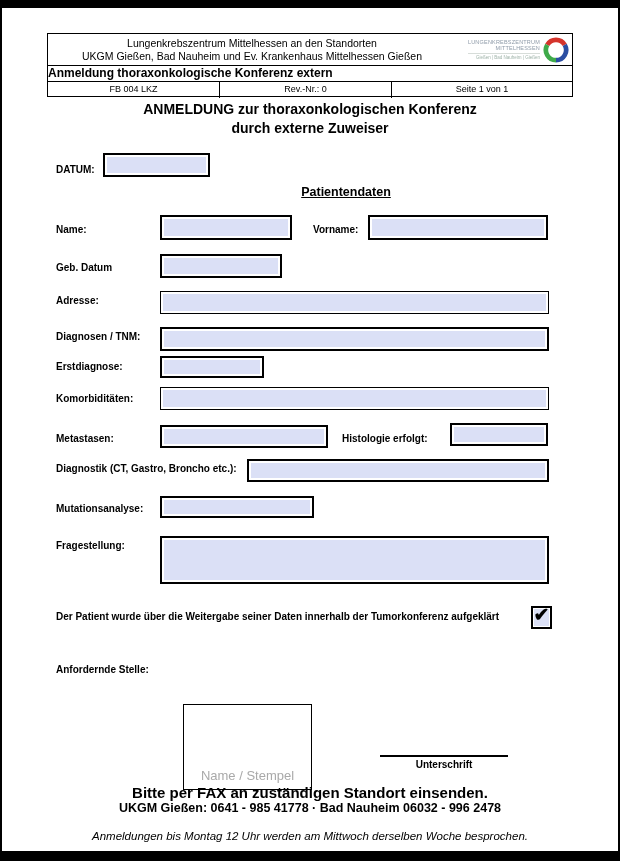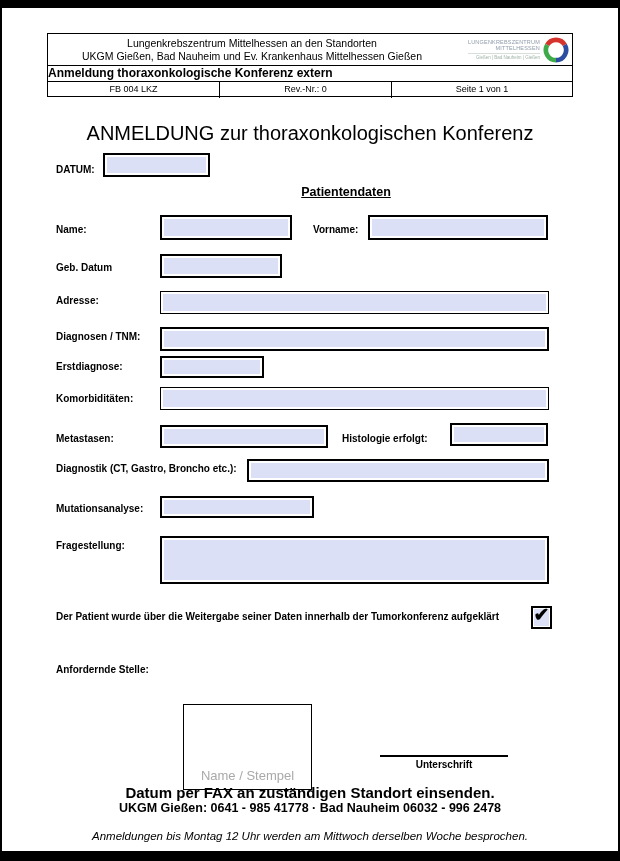--- a/index.html
+++ b/index.html
@@ -21,21 +21,21 @@
            gap:3px; padding-right:3px; box-sizing:border-box; }
   .hlogo-text { text-align:right; }
   .hlogo-name { font-size:5.5px; line-height:6px; color:#8e9aa8; letter-spacing:.2px; }
   .hlogo-loc { font-size:4.5px; line-height:6px; color:#9fb3a9; border-top:1px solid #d7ddd9; margin-top:2px; padding-top:1px; }
   .hrow2 { border-top:1px solid #000; height:15px; line-height:15px;
            text-align:left; font-weight:bold; font-size:12px; }
   .hrow3 { border-top:1px solid #000; height:16px; display:flex; font-size:9px; line-height:15px; text-align:center; }
   .hcell { box-sizing:border-box; }
   .hcell + .hcell { border-left:1px solid #000; }
 
-  .doc-title { top:124px; font-size:20px; font-weight:normal; line-height:19px; }
+  .doc-title { top:100px; font-size:14px; font-weight:bold; line-height:19px; }
   .section-heading { top:185px; font-size:12.5px; font-weight:bold; text-decoration:underline;margin-left:36px; }
 
   .field {
     position:absolute; box-sizing:border-box;
     background:#dbe0f6; border:2px solid #000;
     box-shadow: inset 0 0 0 2px #fff;
     padding:0 6px; font:12px "Liberation Sans", sans-serif; color:#000;
     border-radius:0; outline:none;
   }
   .field.thin { border-width:1px; }
@@ -98,20 +98,21 @@
     <div class="hrow2">Anmeldung thoraxonkologische Konferenz extern</div>
     <div class="hrow3">
       <div class="hcell" style="width:171px;">FB 004 LKZ</div>
       <div class="hcell" style="width:172px;">Rev.-Nr.: 0</div>
       <div class="hcell" style="flex:1;">Seite 1 von 1</div>
     </div>
   </div>
 
   <div class="center doc-title">
     <div>ANMELDUNG zur thoraxonkologischen Konferenz</div>
+    <div>durch externe Zuweiser</div>
   </div>
 
   <div class="lbl" style="left:56px;top:164px;">DATUM:</div>
   <input class="field" style="left: 103px; top: 153px; width: 107px; height: 24px;" aria-label="DATUM:">
 
   <div class="center section-heading">Patientendaten</div>
 
   <div class="lbl" style="left:56px;top:224px;">Name:</div>
   <input class="field" style="left: 160px; top: 215px; width: 132px; height: 25px;" aria-label="Name:">
   <div class="lbl" style="left:313px;top:224px;">Vorname:</div>
@@ -152,17 +153,17 @@
   </div>
 
   <div class="lbl" style="left:56px;top:664px;">Anfordernde Stelle:</div>
   <div class="stampbox">
     <div class="stamp-ph">Name / Stempel</div>
   </div>
 
   <div class="sig-line"></div>
   <div class="sig-lbl">Unterschrift</div>
 
-  <div class="center f-fax">Datum per FAX an zuständigen Standort einsenden.</div>
+  <div class="center f-fax">Bitte per FAX an zuständigen Standort einsenden.</div>
   <div class="center f-tel1">UKGM Gießen: 0641 - 985 41778 · Bad Nauheim 06032 - 996 2478</div>
   <div class="center f-note">Anmeldungen bis Montag 12 Uhr werden am Mittwoch derselben Woche besprochen.</div>
 
 </div>
 
 </body></html>

